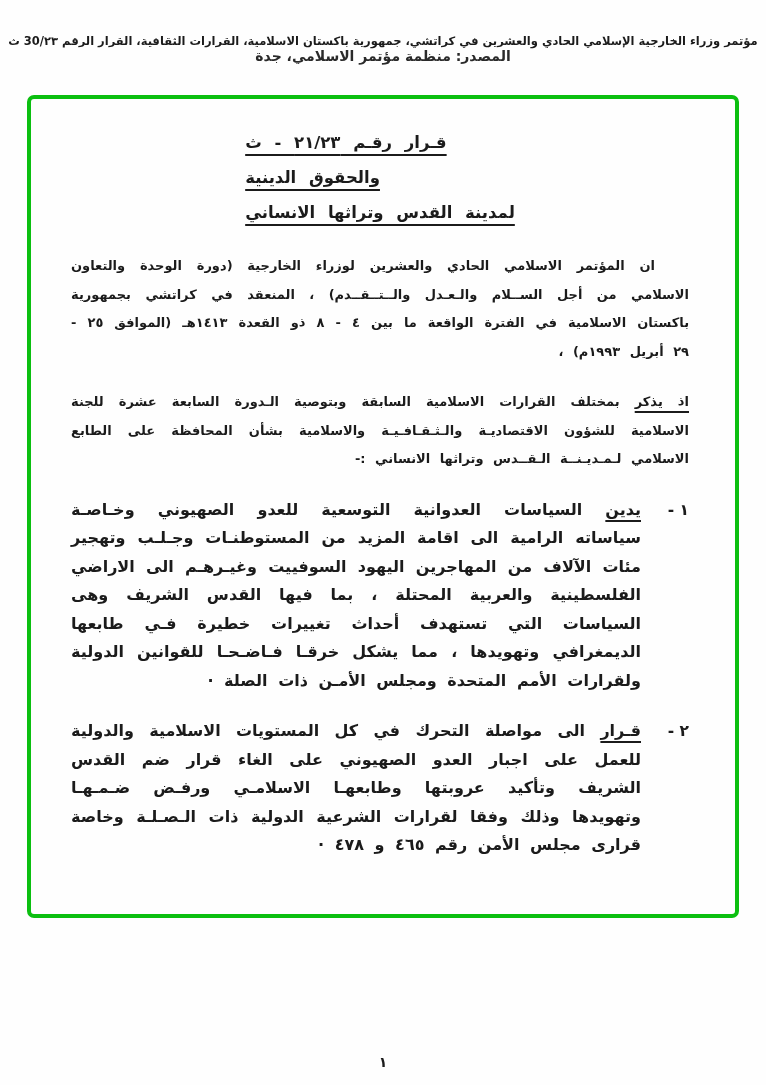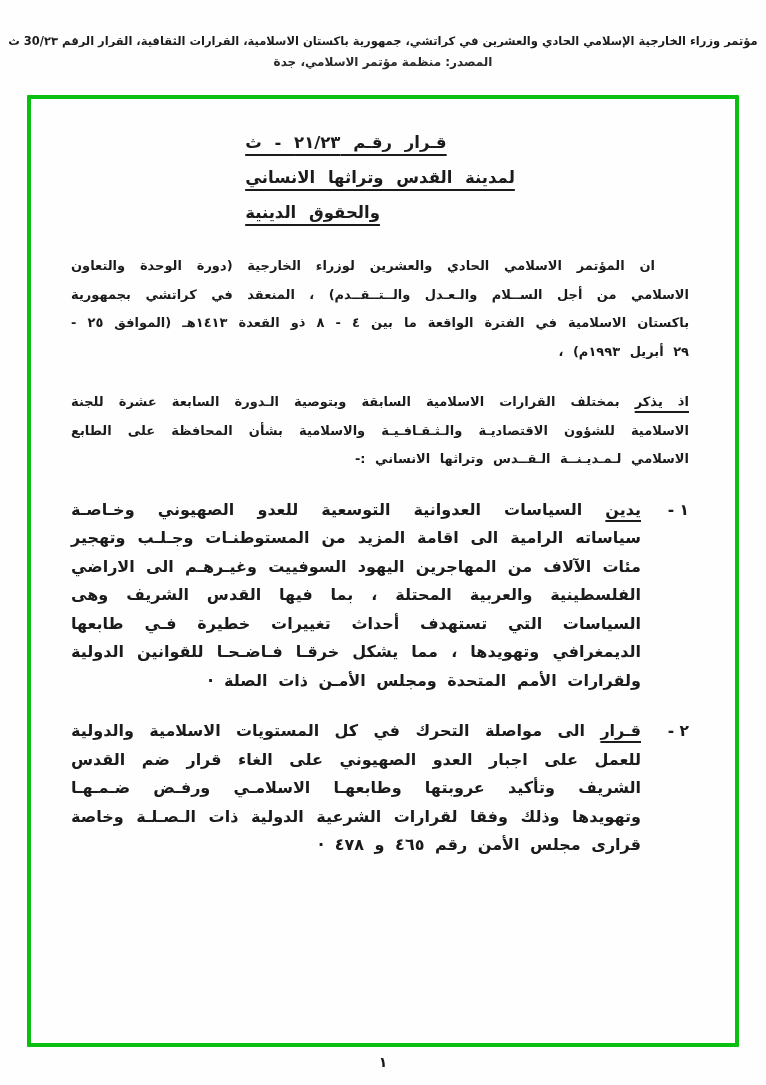--- a/index.html
+++ b/index.html
@@ -18,31 +18,30 @@
     text-align:center;
     padding-top:34px;
   }
   .top-header .h1 {
     font-size:11.5px;
     font-weight:bold;
     letter-spacing:0;
     white-space:nowrap;
   }
   .top-header .h2 {
-    font-size:12px;
+    font-size:14px;
     font-weight:bold;
-    margin-top:7px;
     color:#2a2a2a;
   }
   .doc-box {
     position:absolute;
     left:27px; right:27px;
-    top:95px; height:952px;
+    top:95px; height:823px;
     border:4px solid #0bbf10;
-    border-radius:1px;
+    border-radius:7px;
     padding:26px 46px 10px 40px;
     direction:rtl;
     background:#fefefe;
   }
   .title-block {
     width:max-content;
     max-width:100%;
     margin:0 auto 22px auto;
     direction:rtl;
     text-align:left;
@@ -107,22 +106,22 @@
 
   <header class="top-header">
     <div class="h1">مؤتمر وزراء الخارجية الإسلامي الحادي والعشرين في كراتشي، جمهورية باكستان الاسلامية، القرارات الثقافية، القرار الرقم 30/٢٣ ث</div>
     <div class="h2">المصدر: منظمة مؤتمر الاسلامي، جدة</div>
   </header>
 
   <div class="doc-box" style="border-color: rgb(11, 191, 16);">
 
     <div class="title-block">
       <div class="title-line">قـرار رقـم ٢١/٢٣ - ث</div>
+      <div class="title-line">والحقوق الدينية</div>
       <div class="title-line">لمدينة القدس وتراثها الانساني</div>
-      <div class="title-line">والحقوق الدينية</div>
     </div>
 
     <p class="para indent">ان المؤتمر الاسلامي الحادي والعشرين لوزراء الخارجية (دورة الوحدة والتعاون الاسلامي من أجل الســلام والـعـدل والــتــقــدم) ، المنعقد في كراتشي بجمهورية باكستان الاسلامية في الفترة الواقعة ما بين ٤ - ٨ ذو القعدة ١٤١٣هـ (الموافق ٢٥ - ٢٩ أبريل ١٩٩٣م) ،</p>
 
     <p class="para"><span class="lead-underline">اذ يذكر</span><span> بمختلف القرارات الاسلامية السابقة وبتوصية الـدورة السابعة عشرة للجنة الاسلامية للشؤون الاقتصاديـة والـثـقـافـيـة والاسلامية بشأن المحافظة على الطابع الاسلامي لـمـديـنــة الـقــدس وتراثها الانساني :-</span></p>
 
     <div class="item">
       <div class="item-num">١ -</div>
       <div class="item-body"><span class="lead-underline">يدين</span><span> السياسات العدوانية التوسعية للعدو الصهيوني وخـاصـة سياساته الرامية الى اقامة المزيد من المستوطنـات وجـلـب وتهجير مئات الآلاف من المهاجرين اليهود السوفييت وغيـرهـم الى الاراضي الفلسطينية والعربية المحتلة ، بما فيها القدس الشريف وهى السياسات التي تستهدف أحداث تغييرات خطيرة فـي طابعها الديمغرافي وتهويدها ، مما يشكل خرقـا فـاضـحـا للقوانين الدولية ولقرارات الأمم المتحدة ومجلس الأمـن ذات الصلة ·</span></div>
     </div>

